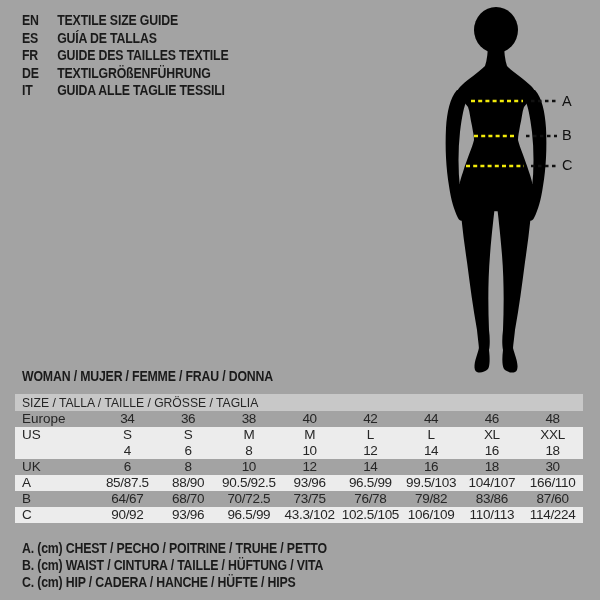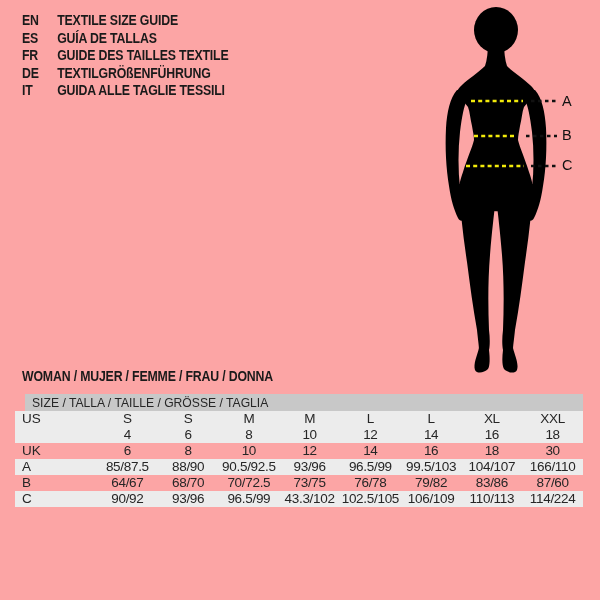--- a/index.html
+++ b/index.html
@@ -1,17 +1,17 @@
 <!DOCTYPE html>
 <html><head>
 <meta charset="utf-8">
 <style>
   html,body { margin:0; padding:0; background:#ffffff; }
   .canvas {
-    position:relative; width:600px; height:600px; background:#fca5a5;
+    position:relative; width:600px; height:600px; background:#a3a3a3;
     font-family:"Liberation Sans", sans-serif; color:#1a1a1a; overflow:hidden;
   }
 
   
   .lang-list { position:absolute; left:22px; top:12px; font-weight:bold; font-size:14px;
                line-height:17.5px; letter-spacing:-0.2px; }
   .lang-row { display:flex; transform:scaleX(0.88); transform-origin:left center; white-space:nowrap; }
   .lang-code { width:40px; }
 
   
@@ -150,24 +150,35 @@
       </g>
     </svg>
     <span class="measure-label" style="left:562px; top:93px">A</span>
     <span class="measure-label" style="left:562px; top:127px">B</span>
     <span class="measure-label" style="left:562px; top:157px">C</span>
   </div>
 
   <div class="section-title">WOMAN / MUJER / FEMME / FRAU / DONNA</div>
 
   <div class="size-table">
-    <div class="table-header" id="tableHeader" style="background: rgb(200, 200, 200); margin-left: 10px;">
+    <div class="table-header" id="tableHeader" style="background: rgb(200, 200, 200);">
       <span>SIZE / TALLA / TAILLE / GRÖSSE / TAGLIA</span>
     </div>
     <div id="tableRows">
+        <div class="t-row">
+          <span class="t-label">Europe</span>
+          <span class="t-cell">34</span>
+          <span class="t-cell">36</span>
+          <span class="t-cell">38</span>
+          <span class="t-cell">40</span>
+          <span class="t-cell">42</span>
+          <span class="t-cell">44</span>
+          <span class="t-cell">46</span>
+          <span class="t-cell">48</span>
+        </div>
         <div class="t-row" style="background: rgb(236, 236, 236); justify-content: flex-end;">
           <span class="t-label">US</span>
           <span class="t-cell">S</span>
           <span class="t-cell">S</span>
           <span class="t-cell">M</span>
           <span class="t-cell">M</span>
           <span class="t-cell">L</span>
           <span class="t-cell">L</span>
           <span class="t-cell">XL</span>
           <span class="t-cell">XXL</span>
@@ -223,14 +234,19 @@
           <span class="t-cell">96.5/99</span>
           <span class="t-cell">43.3/102</span>
           <span class="t-cell">102.5/105</span>
           <span class="t-cell">106/109</span>
           <span class="t-cell">110/113</span>
           <span class="t-cell">114/224</span>
         </div>
       </div>
   </div>
 
+  <div class="legend" id="legendList">
+      <div class="legend-line">A. (cm) CHEST / PECHO / POITRINE / TRUHE / PETTO</div>
+      <div class="legend-line">B. (cm) WAIST / CINTURA / TAILLE / HÜFTUNG / VITA</div>
+      <div class="legend-line">C. (cm) HIP / CADERA / HANCHE / HÜFTE / HIPS</div>
+    </div>
 
 </div>
 
 </body></html>

